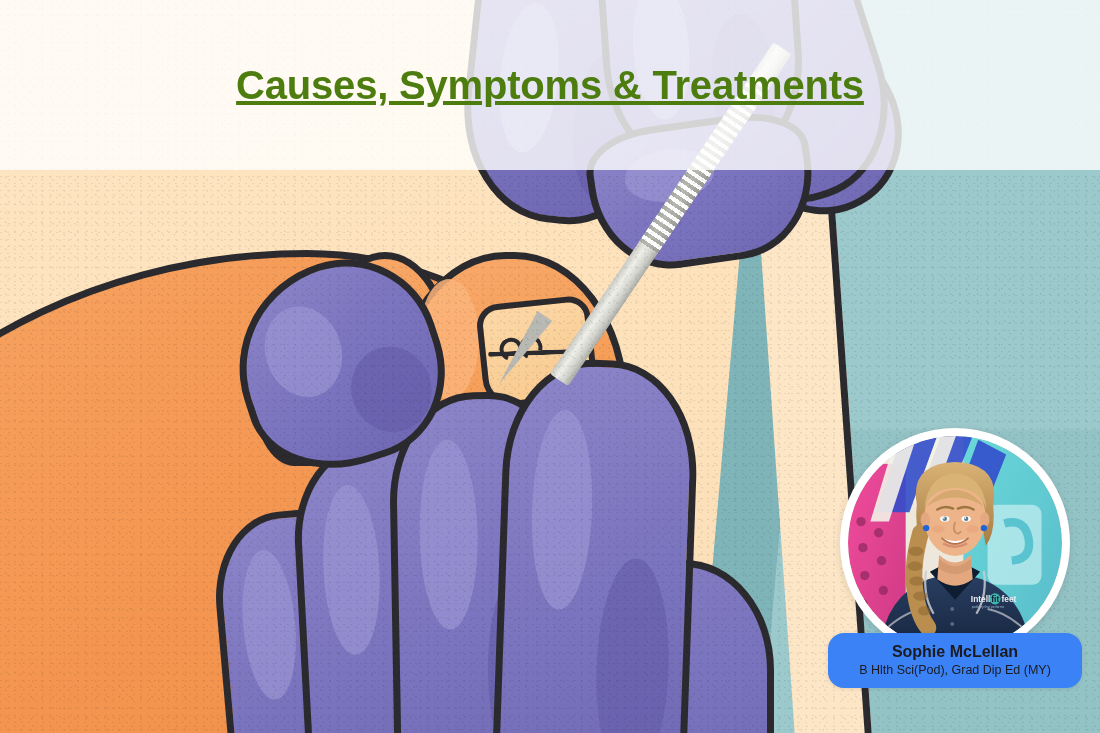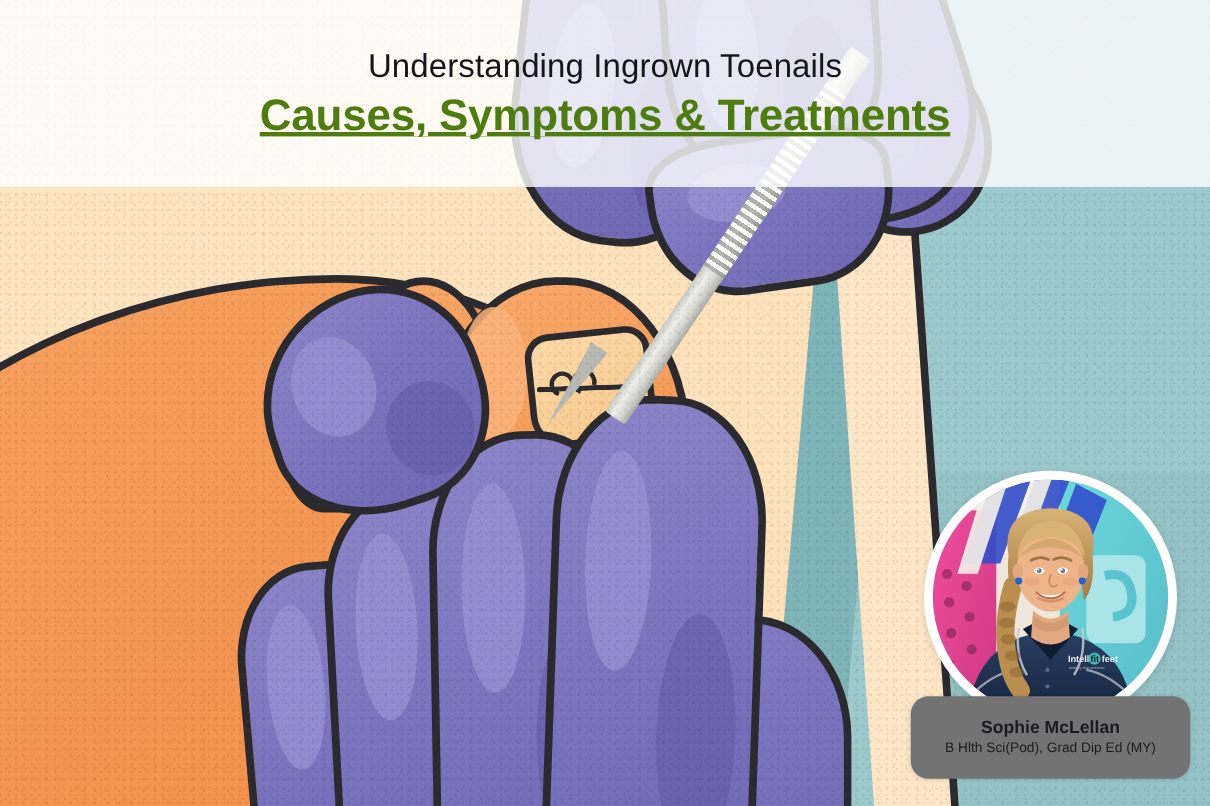--- a/index.html
+++ b/index.html
@@ -187,22 +187,22 @@
     position:absolute;left:12px;top:0;width:230px;height:230px;
     border-radius:50%;
     background:#D9D9DC;
     border:8px solid #FFFFFF;
     box-sizing:border-box;
     overflow:hidden;
     box-shadow:0 2px 8px rgba(0,0,0,.12);
   }
   .avatar svg{display:block;width:100%;height:100%;}
   .namecard{
-    position:absolute;left:0;top:205px;width:254px;height:75px;
-    background:#737373;border-radius:16px;
+    position:absolute;left:0;top:205px;width:254px;height:55px;
+    background:#3b82f6;border-radius:16px;
     display:flex;flex-direction:column;
     align-items:center;justify-content:center;
     box-shadow:0 1px 4px rgba(0,0,0,.10);
   }
   .aname{font-size:16px;font-weight:700;color:#1B1B1F;line-height:1.2;}
   .acred{font-size:12.5px;font-weight:400;color:#1B1B1F;line-height:1.35;margin-top:1px;text-align:right;}
 
   
   .grain{
     position:absolute;inset:0;z-index:35;pointer-events:none;opacity:.14;
@@ -289,21 +289,20 @@
       <div class="tool-ridges"></div>
     </div>
     <div class="tool-tip"></div>
 
     <div class="edge"></div>
   </div>
 
   <div class="grain"></div>
 
   <div class="header">
-    <div class="kicker">Understanding Ingrown Toenails</div>
     <div class="headline">Causes, Symptoms &amp; Treatments</div>
   </div>
 
   <div class="author">
 
     <div class="avatar">
       <svg viewBox="0 0 230 230" preserveAspectRatio="xMidYMid slice" aria-hidden="true">
         <defs>
           <clipPath id="circClip">
               <circle cx="115" cy="115" r="115"></circle>

